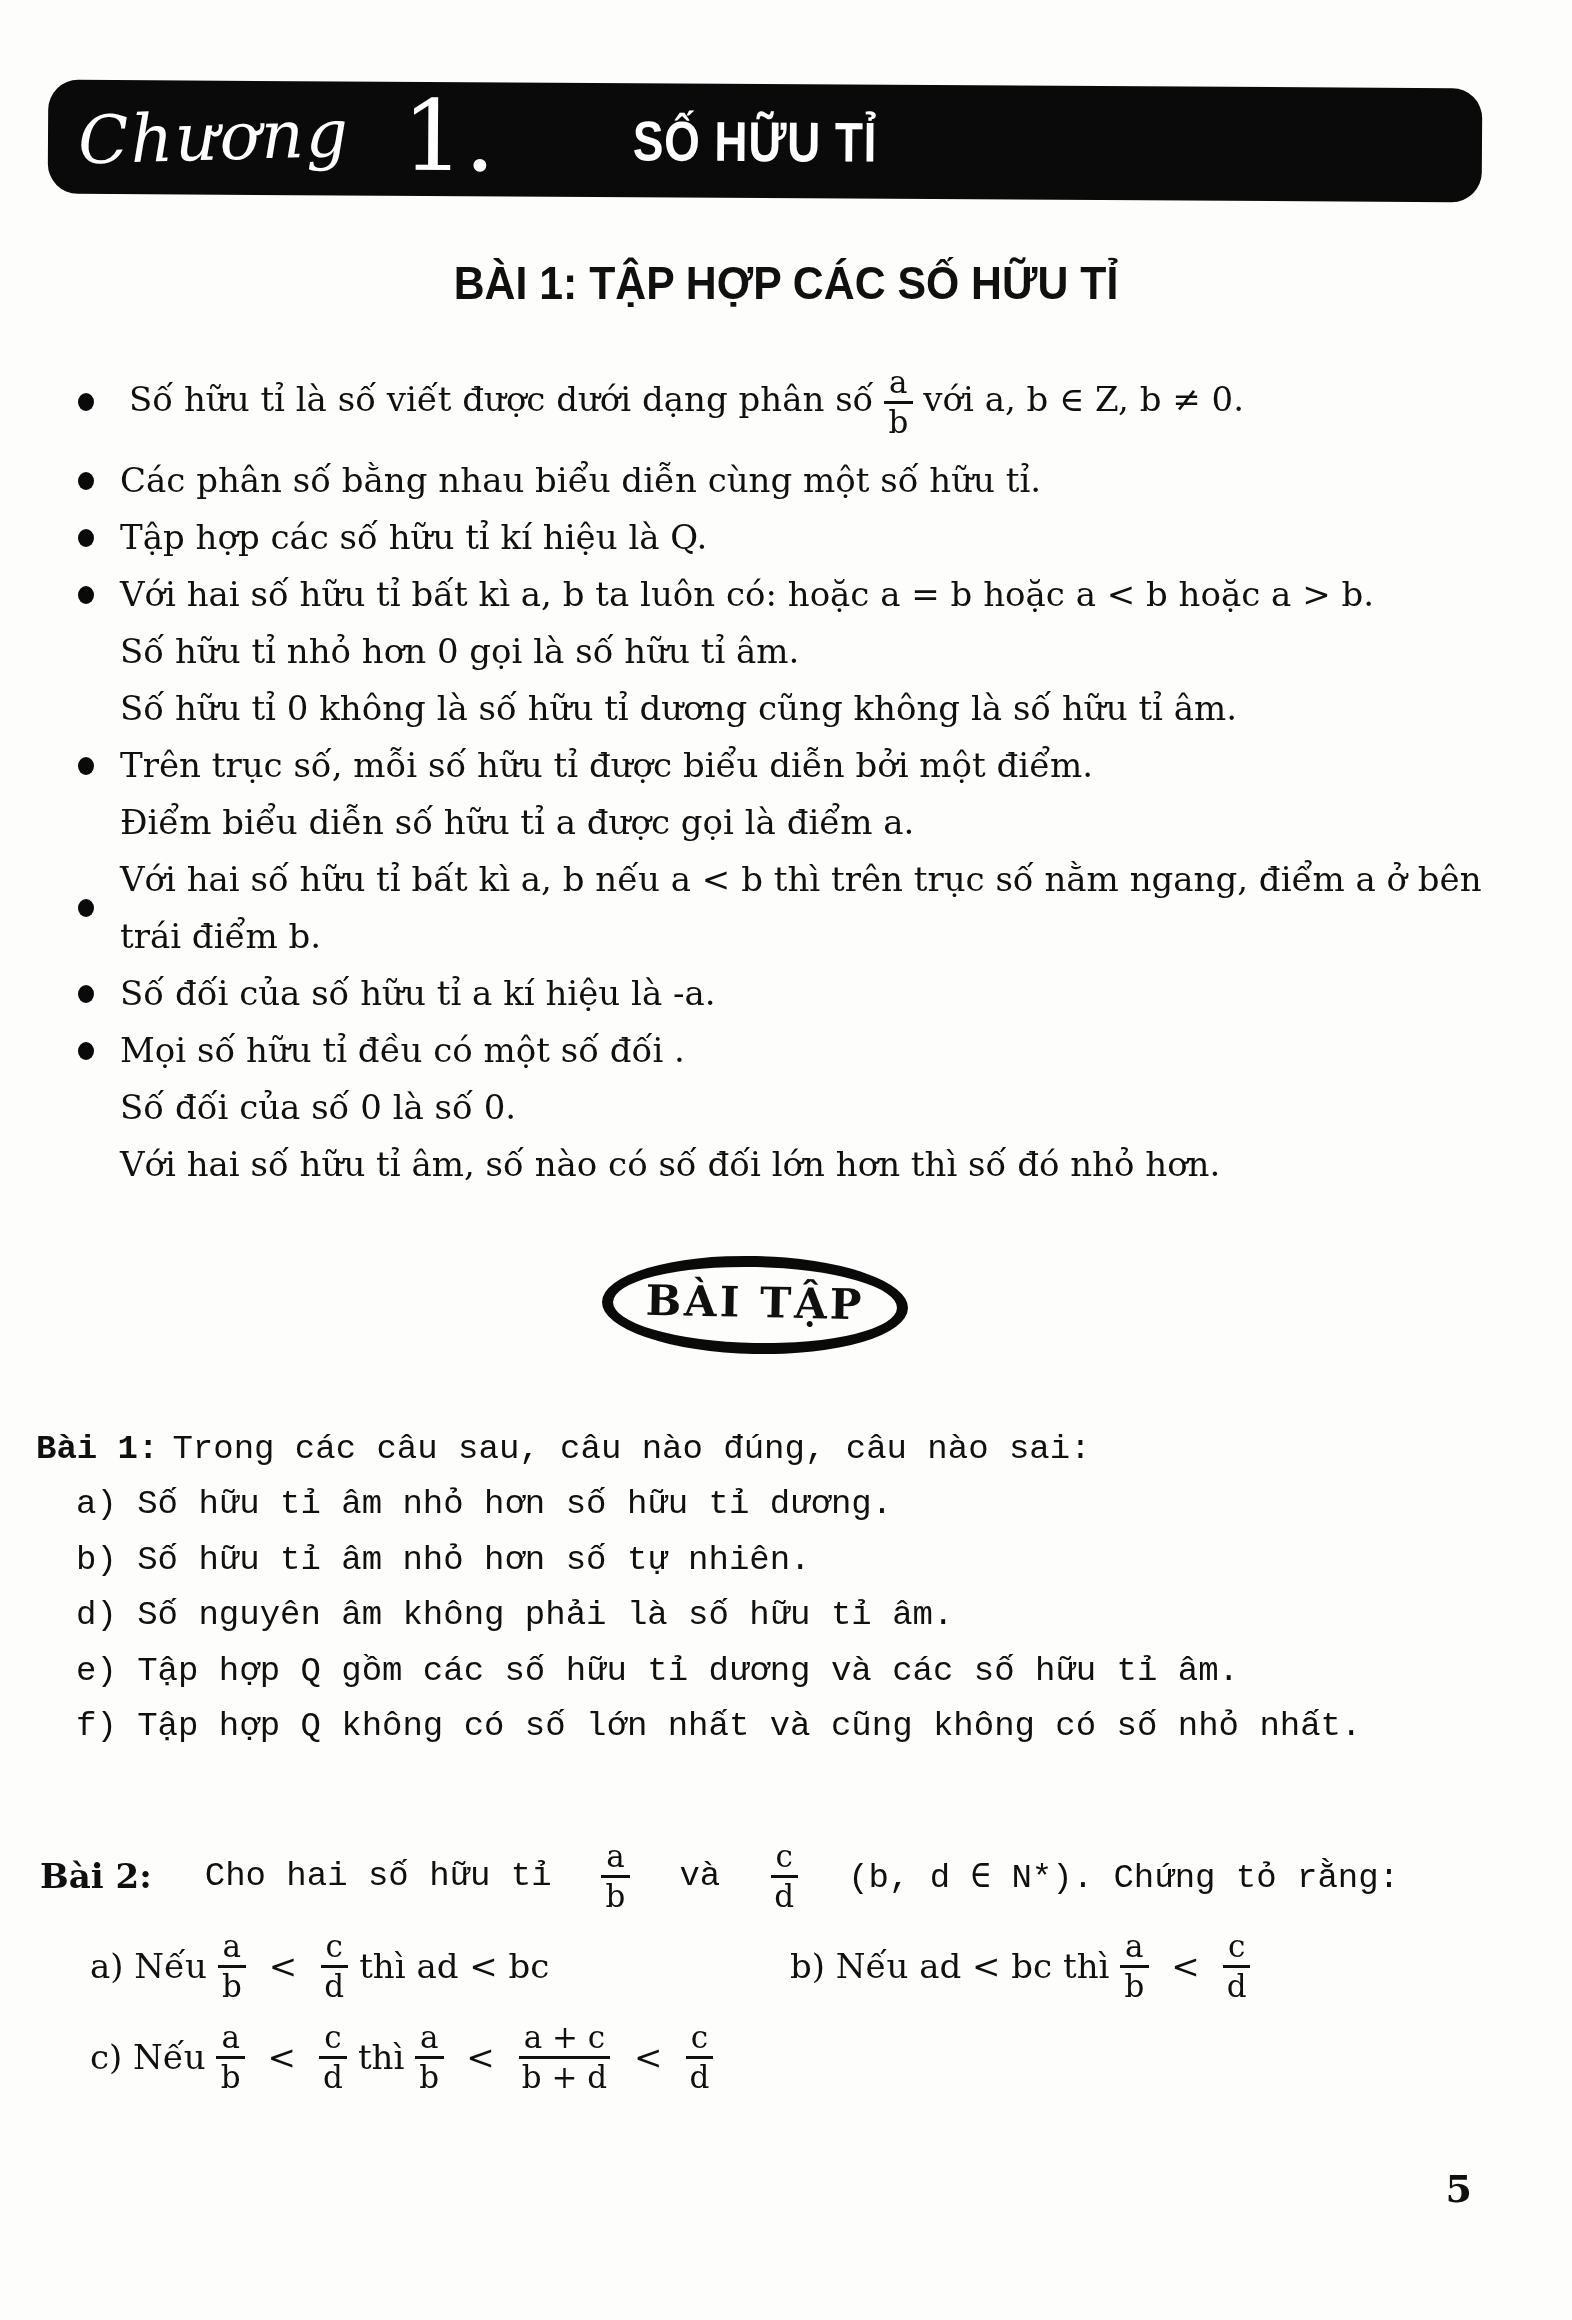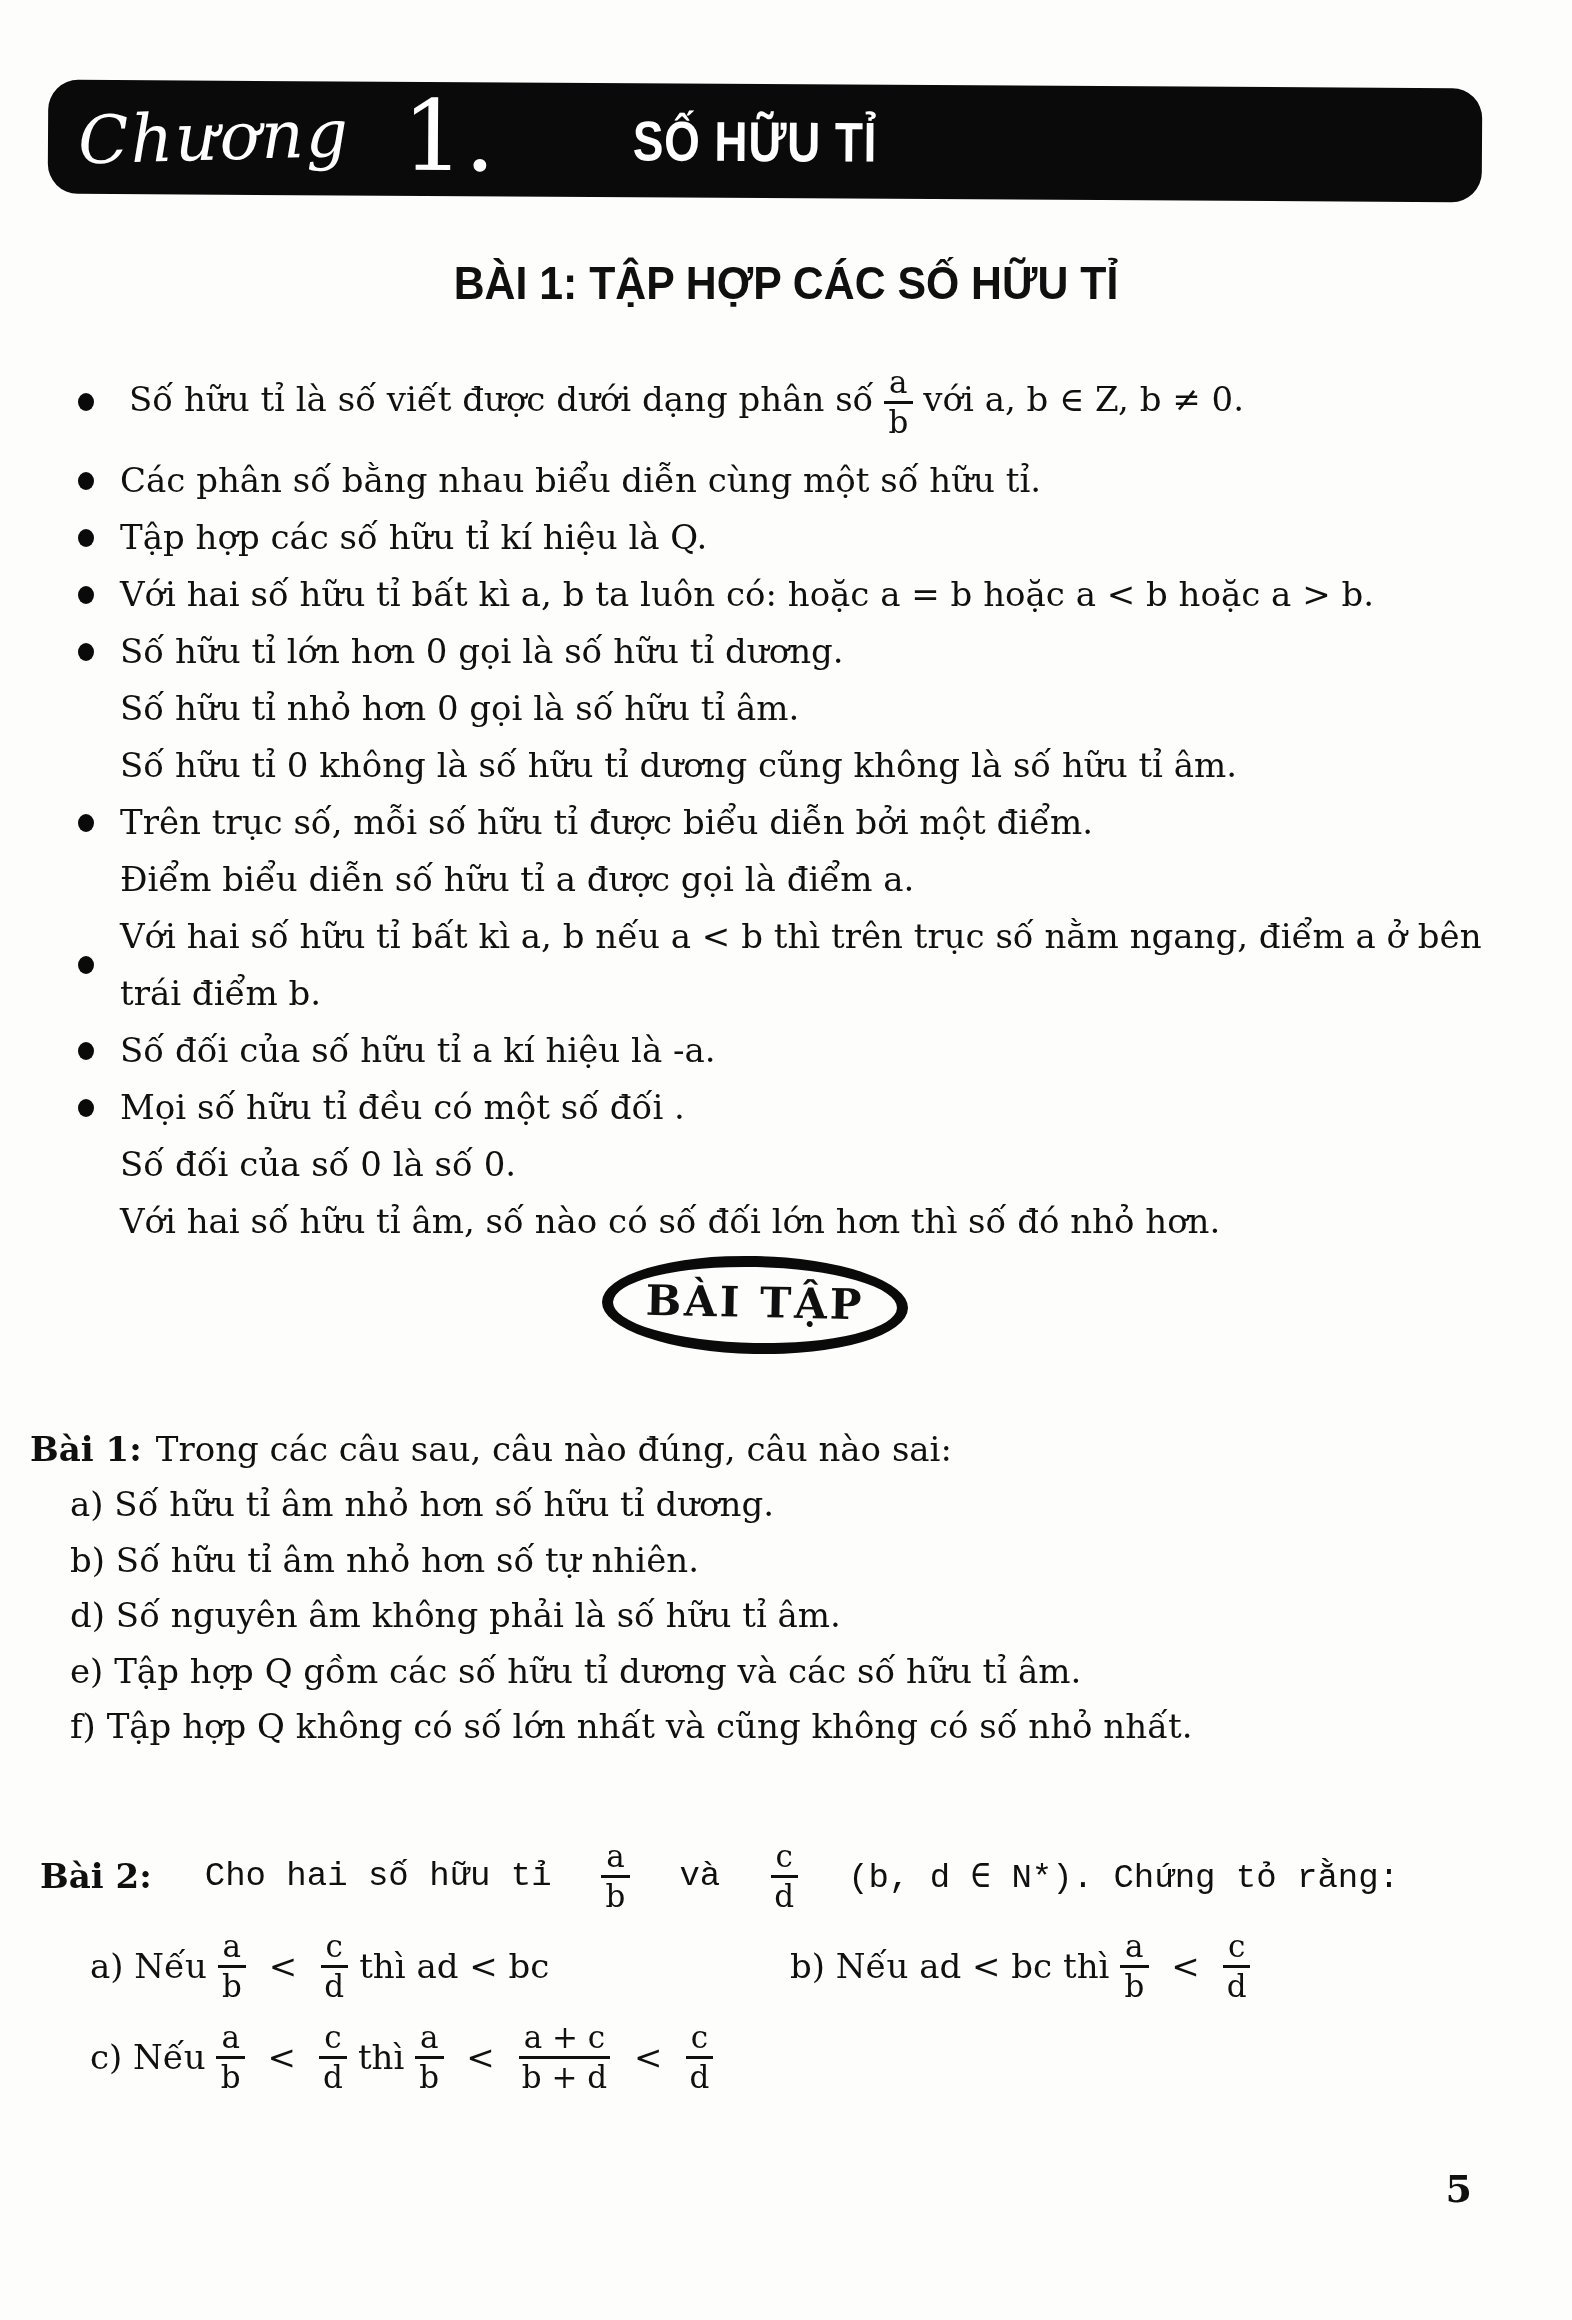--- a/index.html
+++ b/index.html
@@ -56,21 +56,21 @@
   
   .badge-wrap {position:absolute; top:1256px; left:0; width:100%; display:flex; justify-content:center;}
   .badge {
     width:284px; height:76px; border:11px solid #0a0a0a; border-radius:50%;
     display:flex; align-items:center; justify-content:center;
     transform:translateX(-31px) rotate(1.2deg); background:#fdfdfc;
   }
   .badge span {font-size:42px; font-weight:bold; letter-spacing:3px; padding-bottom:6px;}
 
   
-  .ex1 {position:absolute; top:1422px; left:30px; right:56px; font-size:34px;}
+  .ex1 {position:absolute; top:1422px; left:36px; right:56px; font-size:34px;font-family:Liberation Mono, monospace;}
   .ex-head {margin:0; line-height:55px;}
   .ex-label {font-weight:bold; margin-right:14px;}
   .ex-items {margin:0 0 0 40px;}
   .ex-items p {margin:0; line-height:55.5px;}
 
   .ex2 {position:absolute; top:1838px; left:40px; right:40px; font-size:34px;}
   .ex2-intro {display:flex; align-items:center; margin:0;gap:39px;}
   .ex2-intro .seg {white-space:pre;font-family:Liberation Mono, monospace;}
   .seg {white-space:pre;}
   .op {margin:0 12px;}
@@ -109,24 +109,20 @@
         <span class="dot"></span>
         <span class="txt">Các phân số bằng nhau biểu diễn cùng một số hữu tỉ.</span>
       </li>
     <li class="fact">
         <span class="dot"></span>
         <span class="txt">Tập hợp các số hữu tỉ kí hiệu là Q.</span>
       </li>
     <li class="fact">
         <span class="dot"></span>
         <span class="txt">Với hai số hữu tỉ bất kì a, b ta luôn có: hoặc a = b hoặc a &lt; b hoặc a &gt; b.</span>
-      </li>
-    <li class="fact">
-        <span class="dot"></span>
-        <span class="txt">Số hữu tỉ lớn hơn 0 gọi là số hữu tỉ dương.</span>
       </li>
     <li class="fact cont">
         <span class="dot"></span>
         <span class="txt">Số hữu tỉ nhỏ hơn 0 gọi là số hữu tỉ âm.</span>
       </li>
     <li class="fact cont">
         <span class="dot"></span>
         <span class="txt">Số hữu tỉ 0 không là số hữu tỉ dương cũng không là số hữu tỉ âm.</span>
       </li>
     <li class="fact">

